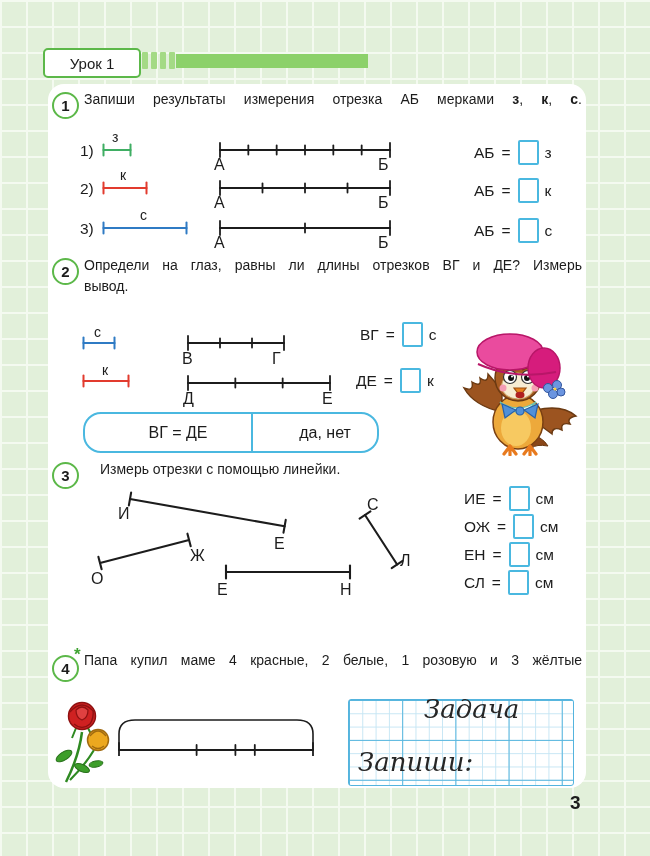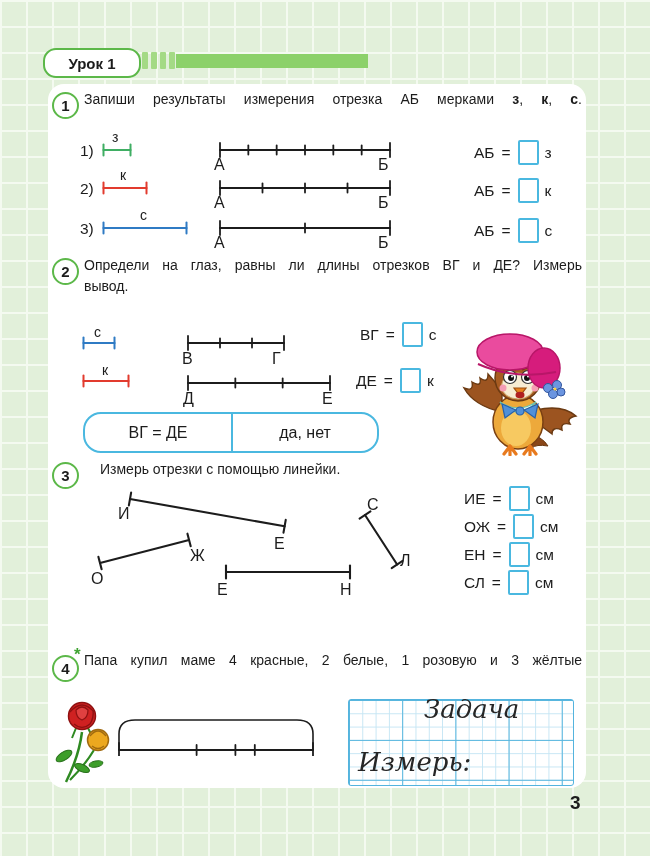--- a/index.html
+++ b/index.html
@@ -7,38 +7,38 @@
     position:relative;width:650px;height:856px;overflow:hidden;
     font-family:"Liberation Sans",sans-serif;color:#1c1c1c;
     background-color:#e2f0da;
     background-image:
       linear-gradient(to right,#f4faf0 2px,transparent 2px),
       linear-gradient(to bottom,#f4faf0 2px,transparent 2px);
     background-size:26px 26px;
   }
   .pos{position:absolute;}
   .sheet{position:absolute;left:48px;top:84px;width:538px;height:704px;background:#fff;border-radius:16px;}
-  .hbox{position:absolute;background:#fff;border:2px solid #5cb849;border-radius:13px;
-        display:flex;align-items:center;justify-content:center;font-weight:bold;font-size:15px;}
+  .hbox{position:absolute;background:#fff;border:2px solid #5cb849;border-radius:5px;
+        display:flex;align-items:center;justify-content:center;font-weight:normal;font-size:15px;}
   .sbar{position:absolute;width:6px;height:17px;background:#a4da85;border-radius:1px;top:52px;}
   .lbar{position:absolute;left:176px;top:54px;width:192px;height:14px;background:#8cd16a;}
   .tasknum{position:absolute;width:23px;height:23px;border:2px solid #5cb849;border-radius:50%;
            background:#fff;display:flex;align-items:center;justify-content:center;
            font-weight:bold;font-size:15px;}
   .txt{position:absolute;font-size:14px;line-height:21px;width:498px;}
   .jline{text-align:justify;text-align-last:justify;}
   .rowidx{position:absolute;font-size:15.5px;}
   .mlabel{position:absolute;font-size:14px;}
   .lab{position:absolute;font-size:16px;}
   .ans{position:absolute;display:flex;align-items:center;font-size:15.5px;}
   .ans .eq{margin:0 7px;}
   .ans .unit{margin-left:6px;}
   .abox{width:21px;height:25px;border:2px solid #4ab8e0;border-radius:2px;background:#fff;box-sizing:border-box;}
   .concl{position:absolute;display:flex;border:2px solid #4ab8e0;border-radius:18px;font-size:16px;background:#fff;}
-  .concl .cell{display:flex;align-items:center;justify-content:center;}
+  .concl .cell{display:flex;align-items:center;justify-content:center;padding-left:20px;}
   .concl .cleft{width:146px;border-right:2px solid #4ab8e0;}
   .concl .cright{flex:1;}
   svg.seglines line{stroke:#1c1c1c;stroke-width:2.1;stroke-linecap:round;}
   .gridbox{
     position:absolute;left:348px;top:699px;width:226px;height:87px;background:#fff;
     border:1.6px solid #54b4de;border-radius:3px;box-sizing:border-box;
     background-image:
       linear-gradient(to right,#58b6de 1.4px,transparent 1.4px),
       linear-gradient(to bottom,#58b6de 1.4px,transparent 1.4px),
       linear-gradient(to right,#c6e6f4 1px,transparent 1px),
@@ -335,17 +335,17 @@
       <line x1="3" y1="40" x2="197" y2="40" stroke="#1c1c1c" stroke-width="2" stroke-linecap="round"></line>
       <line x1="3" y1="33" x2="3" y2="47" stroke="#1c1c1c" stroke-width="1.8" stroke-linecap="round"></line>
       <line x1="80.6" y1="35" x2="80.6" y2="45" stroke="#1c1c1c" stroke-width="1.8" stroke-linecap="round"></line>
       <line x1="119.4" y1="35" x2="119.4" y2="45" stroke="#1c1c1c" stroke-width="1.8" stroke-linecap="round"></line>
       <line x1="138.8" y1="35" x2="138.8" y2="45" stroke="#1c1c1c" stroke-width="1.8" stroke-linecap="round"></line>
       <line x1="197" y1="33" x2="197" y2="47" stroke="#1c1c1c" stroke-width="1.8" stroke-linecap="round"></line>
     </svg>
 
   <div class="gridbox"></div>
   <span class="script" style="left:424px;top:694px">Задача</span>
-  <span class="script" style="left:358px;top:747px">Измерь:</span>
+  <span class="script" style="left:358px;top:747px">Запиши:</span>
 
   <span class="pagenum" style="left:570px;top:792px">3</span>
 
 </div>
 
 </body></html>

